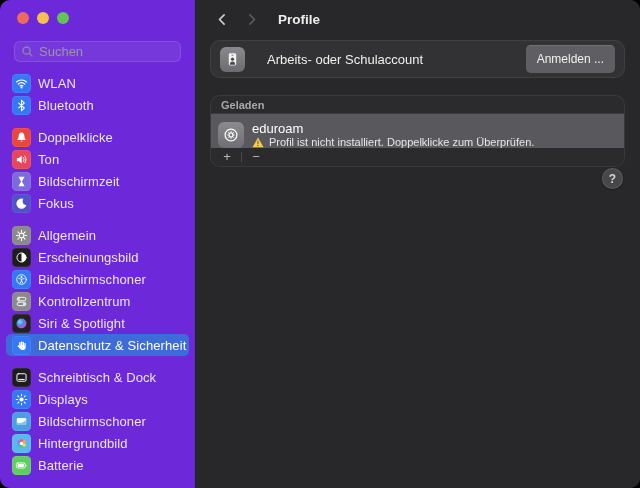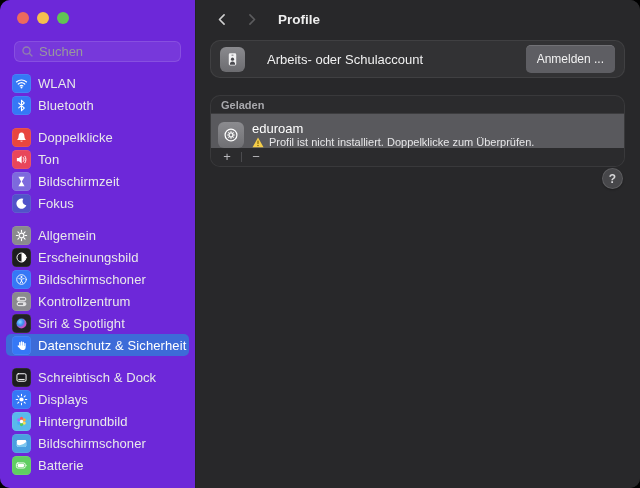--- a/index.html
+++ b/index.html
@@ -259,43 +259,43 @@
           <div class="nav-item">
             <span class="nav-icon" style="background: rgb(53, 120, 246);">
               <svg viewBox="0 0 16 16" fill="none" stroke="#fff" stroke-width="1.5" stroke-linecap="round" stroke-linejoin="round">
                 <circle cx="8" cy="8" r="2.6" fill="#fff" stroke="none"></circle>
                 <path stroke-width="1.3" d="M8 1.5 V3.3 M8 12.7 V14.5 M1.5 8 H3.3 M12.7 8 H14.5 M3.4 3.4 L4.7 4.7 M11.3 11.3 L12.6 12.6 M12.6 3.4 L11.3 4.7 M4.7 11.3 L3.4 12.6"></path>
               </svg>
             </span>
             <span class="nav-label">Displays</span>
           </div>
           <div class="nav-item">
+            <span class="nav-icon" style="background: rgb(74, 159, 224);">
+              <svg viewBox="0 0 16 16">
+                <rect x="2.2" y="3.6" width="11.6" height="8.8" rx="1.5" fill="#fff"></rect>
+                <path d="M2.2 9 Q7 12.4 13.8 6.2 V10.9 a1.5 1.5 0 0 1 -1.5 1.5 H3.7 a1.5 1.5 0 0 1 -1.5 -1.5 Z" fill="#7ec8f0"></path>
+              </svg>
+            </span>
+            <span class="nav-label">Bildschirmschoner</span>
+          </div>
+          <div class="nav-item">
             <span class="nav-icon" style="background: rgb(89, 185, 236);">
               <svg viewBox="0 0 16 16">
                 <g>
                   <circle cx="8" cy="4.2" r="2" fill="#f55"></circle>
                   <circle cx="11.3" cy="6.1" r="2" fill="#fa3"></circle>
                   <circle cx="11.3" cy="9.9" r="2" fill="#fd5"></circle>
                   <circle cx="8" cy="11.8" r="2" fill="#5c5"></circle>
                   <circle cx="4.7" cy="9.9" r="2" fill="#4af"></circle>
                   <circle cx="4.7" cy="6.1" r="2" fill="#a6f"></circle>
                   <circle cx="8" cy="8" r="2.1" fill="#fff"></circle>
                 </g>
               </svg>
             </span>
             <span class="nav-label">Hintergrundbild</span>
-          </div>
-          <div class="nav-item">
-            <span class="nav-icon" style="background: rgb(74, 159, 224);">
-              <svg viewBox="0 0 16 16">
-                <rect x="2.2" y="3.6" width="11.6" height="8.8" rx="1.5" fill="#fff"></rect>
-                <path d="M2.2 9 Q7 12.4 13.8 6.2 V10.9 a1.5 1.5 0 0 1 -1.5 1.5 H3.7 a1.5 1.5 0 0 1 -1.5 -1.5 Z" fill="#7ec8f0"></path>
-              </svg>
-            </span>
-            <span class="nav-label">Bildschirmschoner</span>
           </div>
           <div class="nav-item">
             <span class="nav-icon" style="background: rgb(95, 206, 98);">
               <svg viewBox="0 0 16 16" fill="none" stroke="#fff" stroke-width="1.5" stroke-linecap="round" stroke-linejoin="round">
                 <rect x="1.7" y="4.9" width="10.9" height="6.2" rx="1.8" stroke-width="1.1"></rect>
                 <rect x="3.1" y="6.3" width="8.1" height="3.4" rx="1" fill="#fff" stroke="none"></rect>
                 <path d="M13.5 6.9 a1.3 1.3 0 0 1 0 2.2 Z" fill="#fff" stroke="none"></path>
               </svg>
             </span>
             <span class="nav-label">Batterie</span>

